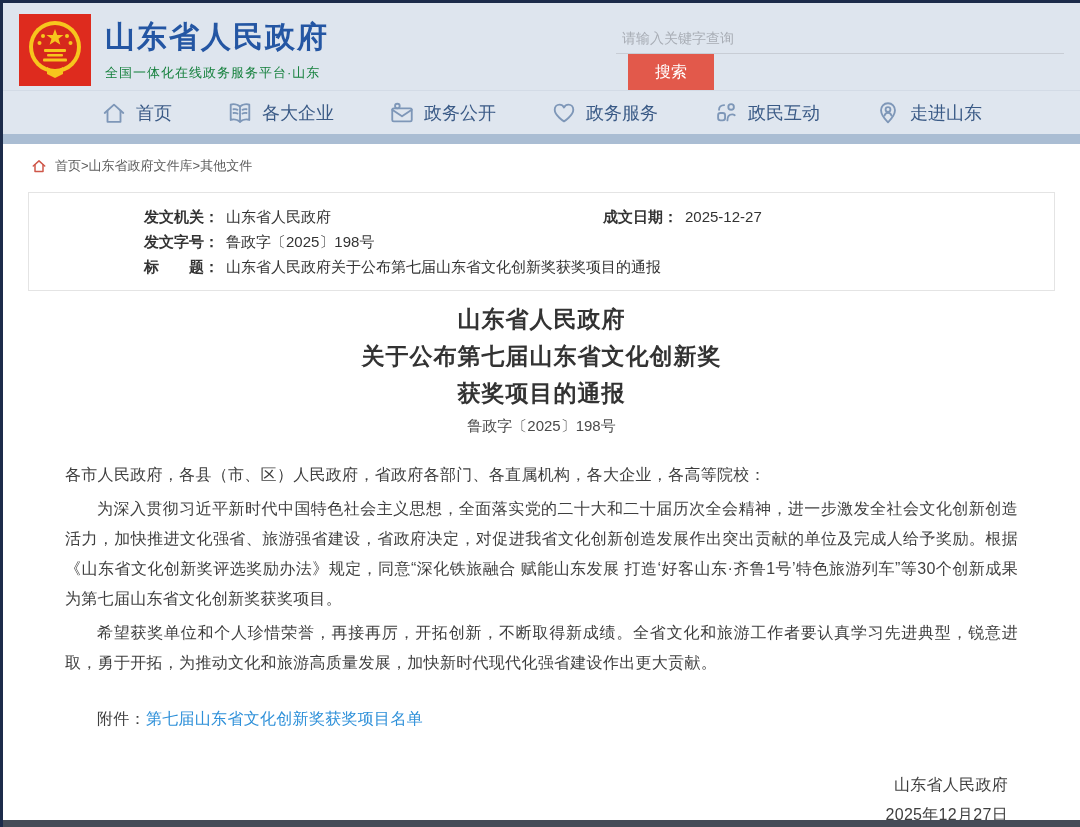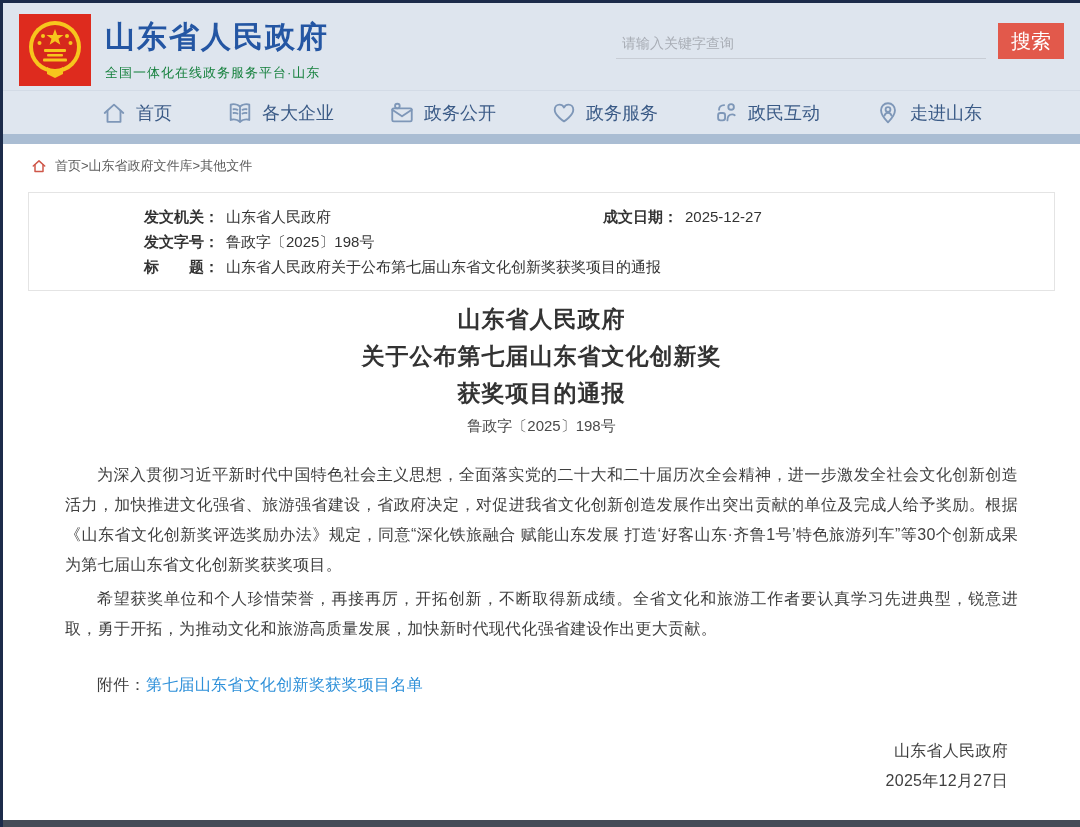--- a/index.html
+++ b/index.html
@@ -12,24 +12,24 @@
   
   .header { background:#dee5ee; height:87px; display:flex; justify-content:space-between; padding:0 16px; }
   .brand { display:flex; align-items:center; gap:14px; padding-top:6px; }
   .logo { width:72px; height:72px; display:block; }
   .site-title { font-size:30px; font-weight:bold; color:#2456a3; letter-spacing:2px; }
   .site-subtitle { font-size:13px; color:#15803d; margin-top:6px; letter-spacing:1px; }
   .header-right { width:448px; padding-top:11px; }
   .top-links { display:flex; justify-content:flex-end; align-items:center; gap:13px; font-size:13.5px; white-space:nowrap; }
   .current-date { color:#1d3a66; }
   .top-link { color:#2d64a8; text-decoration:none; cursor:pointer; }
-  .search-row { display:flex; align-items:flex-end; margin-top:9px; }
+  .search-row { display:flex; margin-top:9px;flex-direction:column; }
   .search-input { flex:1; border:none; border-bottom:1px solid #c8cdd5; background:transparent; font-size:14px; padding:7px 6px; color:#333; outline:none; font-family:inherit; }
   .search-input::placeholder { color:#a8adb5; }
-  .search-btn { width:66px; height:36px; background:#e2594b; color:#fff; font-size:20px; border:none; margin-left:12px; cursor:pointer; font-family:inherit; }
+  .search-btn { width:86px; height:36px; background:#e2594b; color:#fff; font-size:16px; border:none; margin-left:12px; cursor:pointer; font-family:inherit; }
   
   .nav { background:#dfe6ef; height:44px; display:flex; align-items:center; justify-content:space-between; padding:0 98px; border-top:1px solid #d3dbe6;gap:34px; }
   .nav-item { display:flex; align-items:center; gap:9px; font-size:18px; color:#3a5a86; cursor:pointer; }
   .nav-icon { display:flex; }
   .strip { height:10px; background:#aabdd3; }
   
   .breadcrumb { display:flex; align-items:center; gap:8px; padding:13px 0 9px 28px; font-size:13px; color:#5c5c5c; }
   .bc-icon { display:flex; }
   
   .meta-box { margin:8px 25px 0; border:1px solid #e4e4e4; padding:11px 0; background:#fff; }
@@ -185,20 +185,21 @@
   </section>
 
   <h1 class="doc-title">
     <div>山东省人民政府</div>
     <div>关于公布第七届山东省文化创新奖</div>
     <div>获奖项目的通报</div>
   </h1>
   <div class="doc-number">鲁政字〔2025〕198号</div>
 
   <div class="doc-body">
+    <p>各市人民政府，各县（市、区）人民政府，省政府各部门、各直属机构，各大企业，各高等院校：</p>
     <p class="indent">为深入贯彻习近平新时代中国特色社会主义思想，全面落实党的二十大和二十届历次全会精神，进一步激发全社会文化创新创造活力，加快推进文化强省、旅游强省建设，省政府决定，对促进我省文化创新创造发展作出突出贡献的单位及完成人给予奖励。根据《山东省文化创新奖评选奖励办法》规定，同意“深化铁旅融合 赋能山东发展 打造‘好客山东·齐鲁1号’特色旅游列车”等30个创新成果为第七届山东省文化创新奖获奖项目。</p>
     <p class="indent">希望获奖单位和个人珍惜荣誉，再接再厉，开拓创新，不断取得新成绩。全省文化和旅游工作者要认真学习先进典型，锐意进取，勇于开拓，为推动文化和旅游高质量发展，加快新时代现代化强省建设作出更大贡献。</p>
     <p class="attachment indent">
       <span>附件：</span><a class="att-link">第七届山东省文化创新奖获奖项目名单</a>
     </p>
     <div class="signature">
       <div>山东省人民政府</div>
       <div>2025年12月27日</div>
     </div>
 

